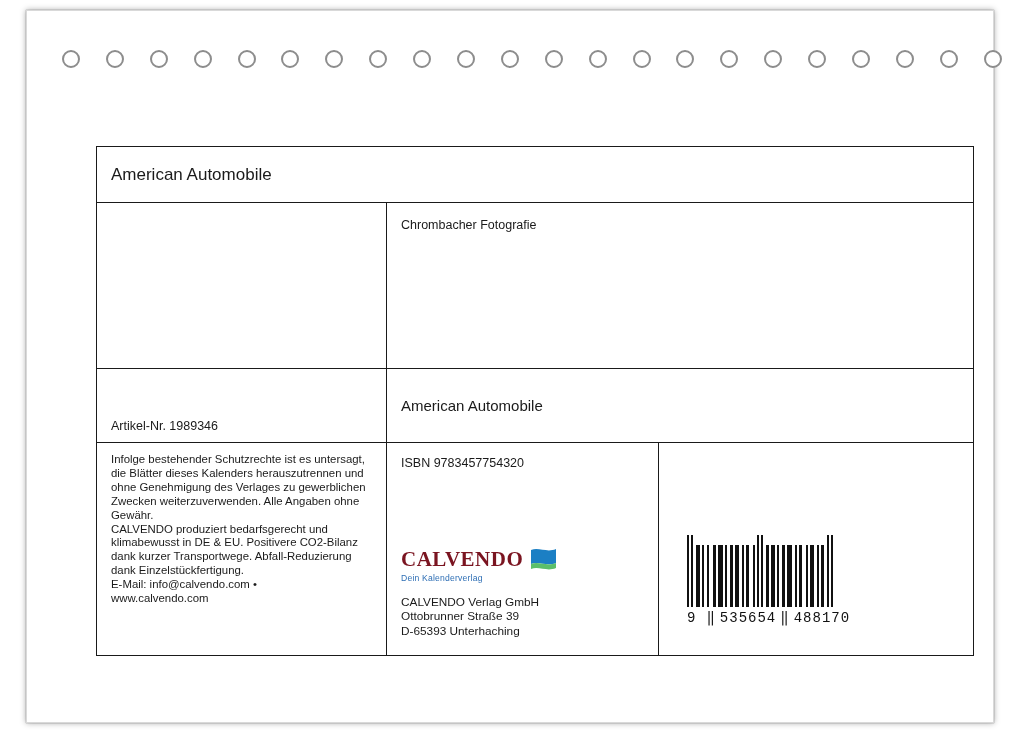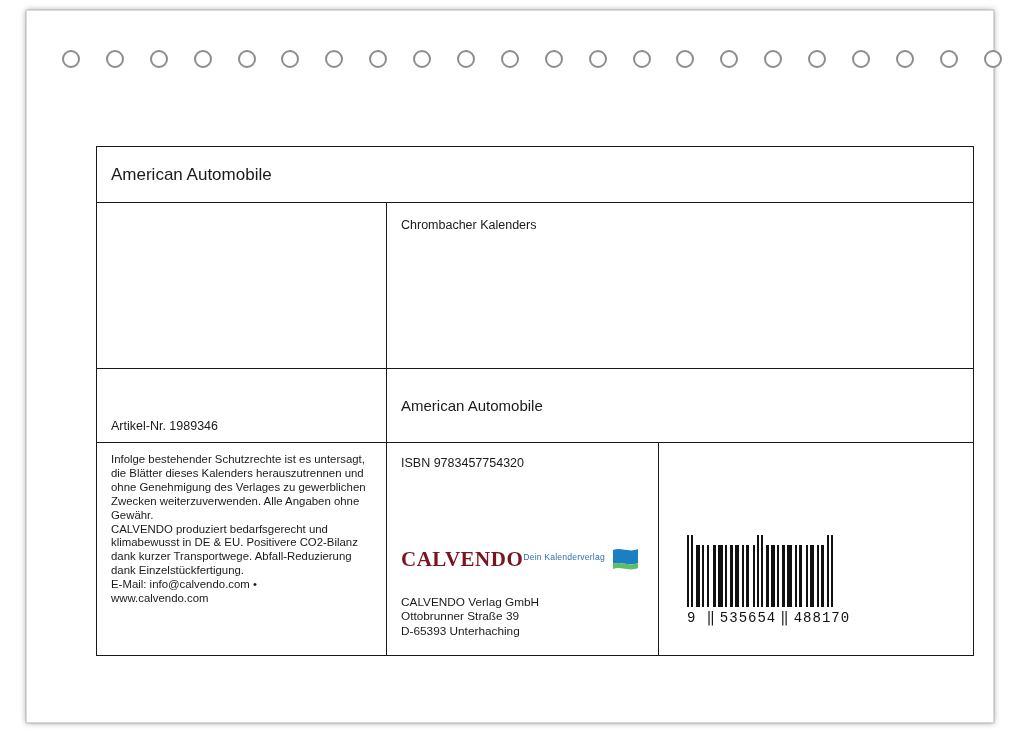--- a/index.html
+++ b/index.html
@@ -159,21 +159,21 @@
   
   .logo-block {
     position: absolute;
     left: 14px;
     top: 106px;
     display: flex;
     align-items: flex-start;
   }
   .logo-words {
     display: flex;
-    flex-direction: row;
+    flex-direction: column;
   }
   .logo-main {
     font-family: "Liberation Serif", serif;
     font-weight: bold;
     font-size: 21px;
     letter-spacing: 0.5px;
     color: #7a1420;
     line-height: 1;
   }
   .logo-sub {
@@ -280,21 +280,21 @@
 
     <div class="card">
 
       <div class="row row-title">
         <span class="title-text">American Automobile</span>
       </div>
 
       <div class="row row-photo">
         <div class="cell-left-blank"></div>
         <div class="cell-photo">
-          <span class="photo-credit">Chrombacher Kalenders</span>
+          <span class="photo-credit">Chrombacher Fotografie</span>
         </div>
       </div>
 
       <div class="row row-article">
         <div class="cell-article-no">
           <span class="article-no-text">Artikel-Nr. 1989346</span>
         </div>
         <div class="cell-article-title">
           <span class="article-title-text">American Automobile</span>
         </div>

